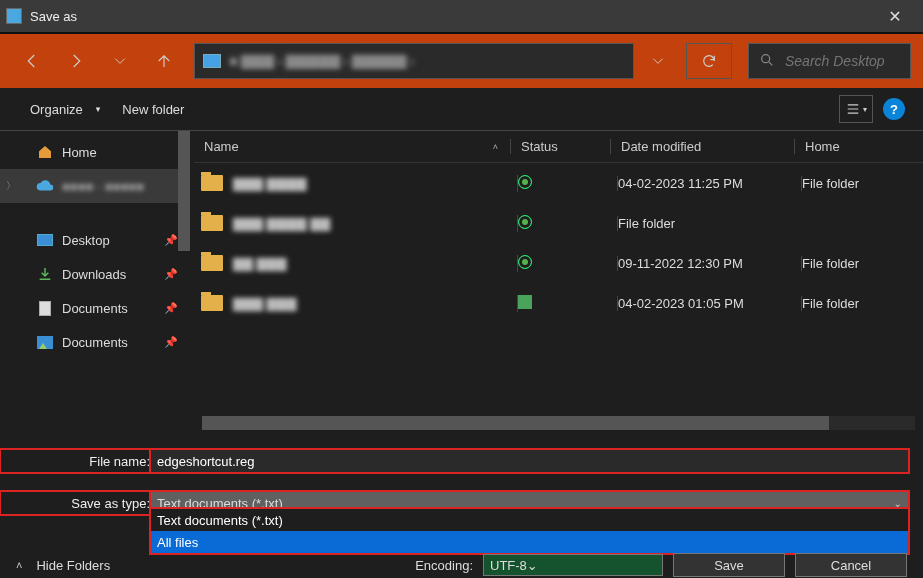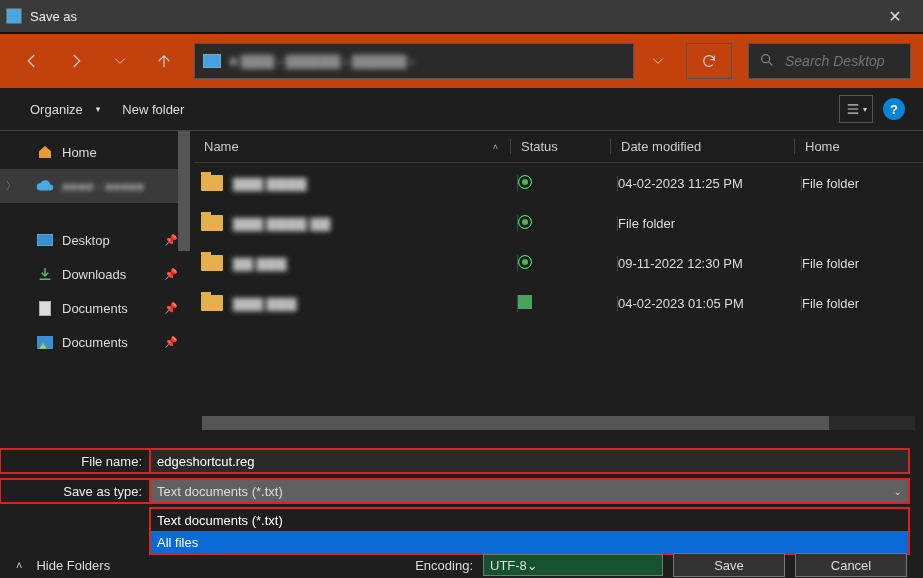--- a/index.html
+++ b/index.html
@@ -65,21 +65,21 @@
   .row .blur { color:#bbb; filter: blur(2.8px); }
   .status-dot { width:14px; height:14px; border-radius:50%; background:#56b14e; border:1px solid #2e7; display:inline-block; box-shadow: inset 0 0 0 3px #1e1e1e; }
   .status-sq { width:14px; height:14px; background:#4aa35a; display:inline-block; }
 
   .hscroll { height:14px; background:#2a2a2a; margin: 8px 8px 0 8px; }
   .hscroll .hthumb { height:100%; width:88%; background:#555; }
 
   
   .bottom { position:absolute; left:0; right:0; top:430px; background:#1e1e1e; }
   .form-row { display:flex; align-items:center; height:30px; }
-  .form-row .lbl { width:150px; text-align:right; padding-right:8px; color:#eee; }
+  .form-row .lbl { width:150px; text-align:right; color:#eee; }
   .form-row .fld { flex:1; height:24px; border:1px solid #777; background:#2a2a2a; display:flex; align-items:center; padding:0 6px; color:#fff; margin-right:14px; }
   .form-row .sel { flex:1; height:24px; border:1px solid #777; background:#606060; display:flex; align-items:center; padding:0 6px; margin-right:14px; position:relative; }
   .form-row .dd-ico { position:absolute; right:6px; font-size:10px; color:#ccc; }
 
   .red-box { outline:2px solid #d22; outline-offset:-1px; }
 
   .dropdown { position:absolute; left:150px; right:14px; top:508px; border:1px solid #0a84ff; }
   .dd-opt { height:22px; display:flex; align-items:center; padding:0 6px; background:#1e1e1e; color:#fff; }
   .dd-opt.hl { background:#0a6bd6; color:#fff; }
 
@@ -276,21 +276,21 @@
 </div>
 
 <div class="bottom">
   <div style="height:16px"></div>
   <div class="form-row">
     <div class="lbl red-box" style="width:150px;display:inline-flex;justify-content:flex-end;align-items:center;height:24px">File name:</div>
     <div class="fld red-box">
         <span>edgeshortcut.reg</span>
       </div>
   </div>
-  <div class="form-row" style="margin-top:0">
+  <div class="form-row" style="margin-top:12px">
     <div class="lbl red-box" style="width:150px;display:inline-flex;justify-content:flex-end;align-items:center;height:24px">Save as type:</div>
     <div class="sel red-box">
       <span>Text documents (*.txt)</span>
       <span class="dd-ico">⌄</span>
     </div>
   </div>
 </div>
 
 <div class="dropdown red-box">
   <div class="dd-opt">Text documents (*.txt)</div>

